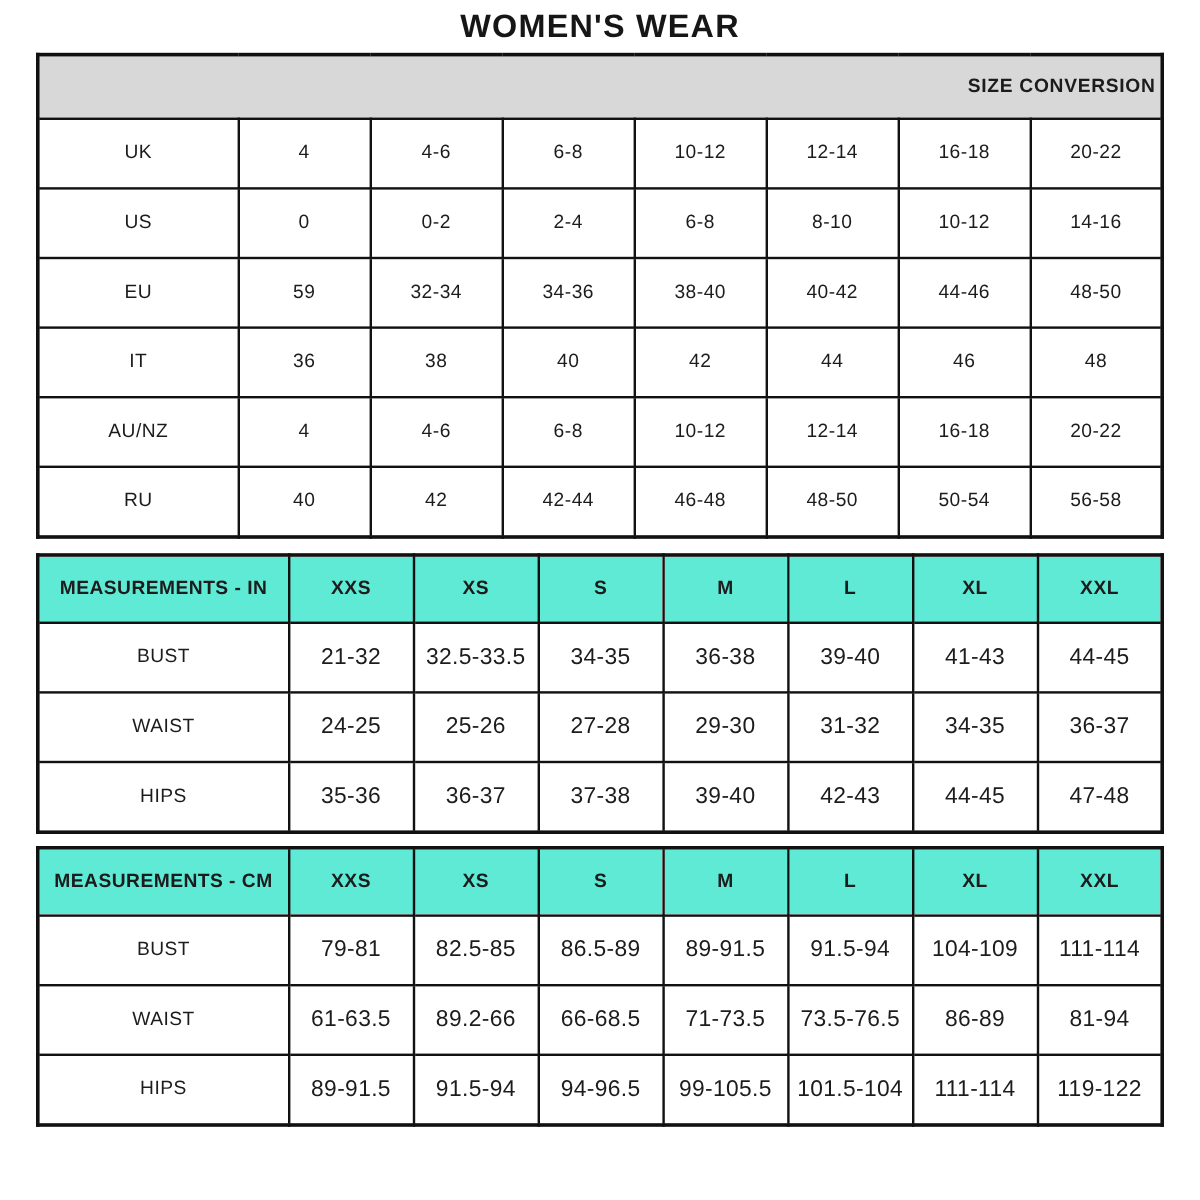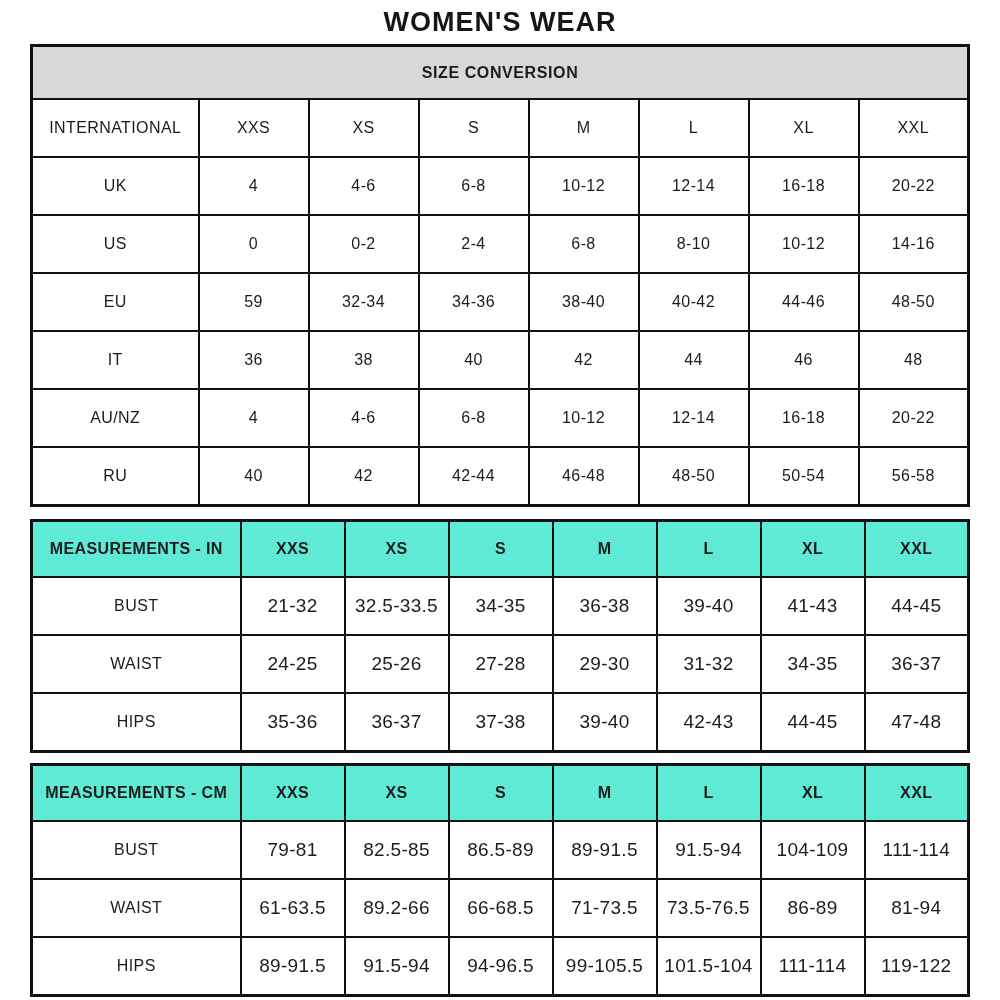--- a/index.html
+++ b/index.html
@@ -41,20 +41,21 @@
     white-space: nowrap;
   }
   .spacer-sm { height: 12px; }
   
   #size-table .title-row th {
     height: 51px;
     background: #d8d8d8;
     font-weight: bold;
     font-size: 16px;
     letter-spacing: 0.6px;
+    text-align: right;
   }
   #size-table td { height: 56px; }
   
   .meas-table .head-row th {
     height: 54px;
     background: #5eead4;
     font-weight: bold;
     font-size: 16px;
   }
   .meas-table td { height: 56px; }
@@ -72,30 +73,20 @@
       <col>
       <col>
       <col>
       <col>
       <col>
       <col>
     </colgroup>
   <tbody>
       <tr class="title-row">
     <th colspan="8">SIZE CONVERSION</th>
-  </tr>
-  <tr>
-    <td>INTERNATIONAL</td>
-    <td>XXS</td>
-    <td>XS</td>
-    <td>S</td>
-    <td>M</td>
-    <td>L</td>
-    <td>XL</td>
-    <td>XXL</td>
   </tr>
   <tr>
     <td>UK</td>
     <td>4</td>
     <td>4-6</td>
     <td>6-8</td>
     <td>10-12</td>
     <td>12-14</td>
     <td>16-18</td>
     <td>20-22</td>

